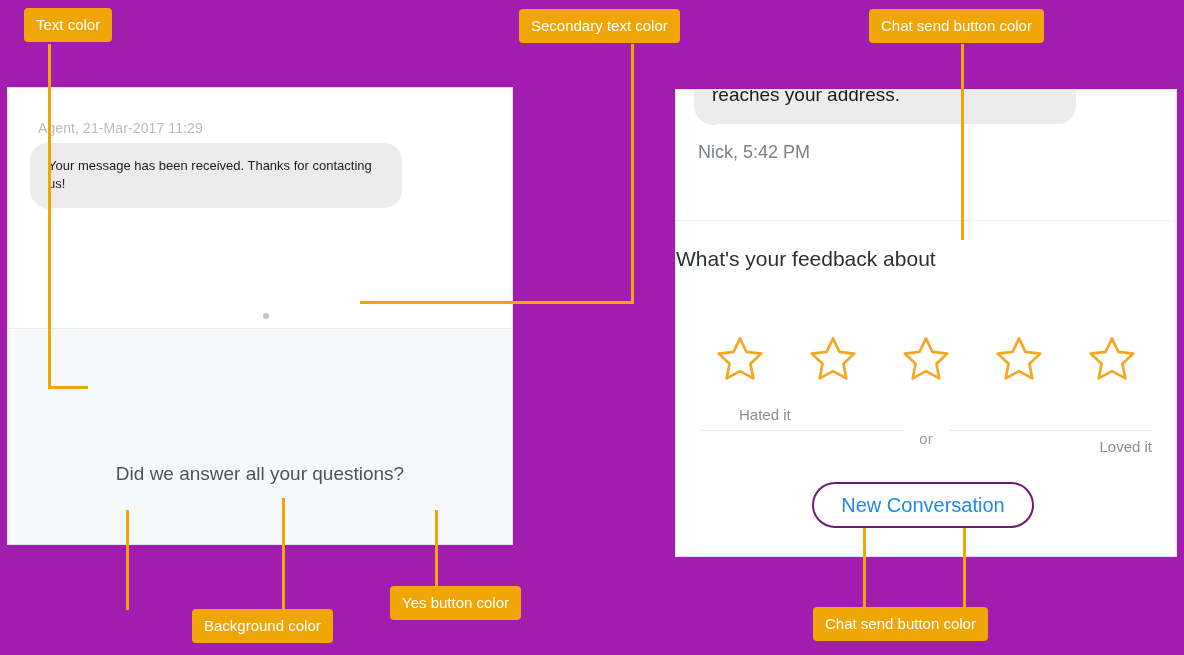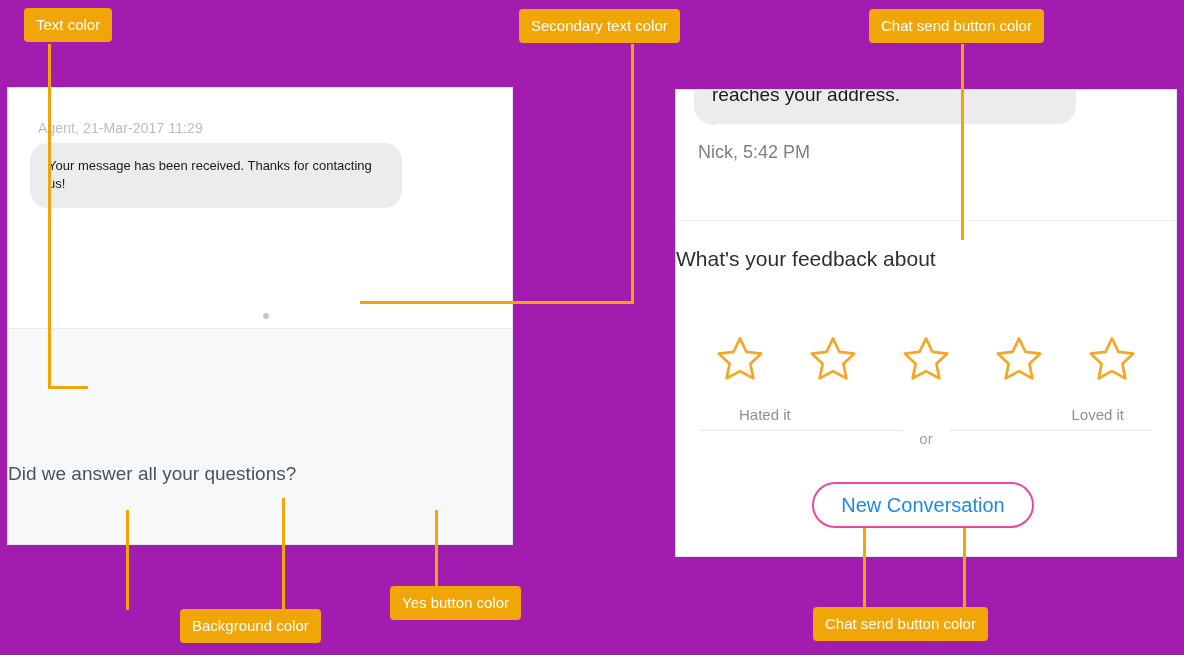--- a/index.html
+++ b/index.html
@@ -61,21 +61,21 @@
     border-radius:50%;background:#c3c7cb;
   }
   .divider{
     position:absolute;left:0;top:240px;width:504px;height:1px;background:#e9ebee;
   }
   #left-footer{
     position:absolute;left:0;top:241px;width:504px;height:215px;
     background:#f7f8fa;
   }
   .question{
-    position:absolute;left:0;top:134px;width:504px;text-align:left;
+    position:absolute;left:0;top:134px;width:504px;text-align:center;
     font-size:19px;color:#4c5359;
   }
 
   
   #right-widget{
     position:absolute;left:676px;top:90px;width:500px;height:466px;
     background:#ffffff;
     box-shadow:0 0 0 1px #e3e6ea;
     z-index:10;overflow:hidden;
   }
@@ -104,31 +104,31 @@
   #stars{
     position:absolute;left:0;top:243px;width:500px;
     display:flex;justify-content:center;gap:41px;
   }
   .star{display:block;}
   .star-labels{
     position:absolute;left:0;top:316px;width:500px;
     font-size:15px;color:#8a9097;
   }
   .star-labels .lbl-left{position:absolute;left:32px;margin-left:31px;}
-  .star-labels .lbl-right{position:absolute;right:52px;}
+  .star-labels .lbl-right{position:absolute;right:24px;margin-top:32px;}
   #or-row{
     position:absolute;left:24px;top:340px;width:452px;height:16px;
     display:flex;align-items:flex-start;gap:16px;
   }
   #or-row .rule{flex:1;height:1px;background:#e6e8eb;}
   #or-row .or-text{font-size:15px;color:#9ba0a6;}
   #btn-newconv{
     position:absolute;left:136px;top:392px;width:222px;height:46px;
     box-sizing:border-box;
-    border:2px solid #ec4899;border-radius:24px;background:transparent;
+    border:2px solid #701a75;border-radius:24px;background:transparent;
     color:#1E88E5;font-size:20px;
     display:flex;align-items:center;justify-content:center;cursor:pointer;
   }
 </style>
 </head>
 <body>
 
 <div id="stage">
 
   <div class="leader v" style="left:48px;top:44px;width:3px;height:345px;"></div>
@@ -148,21 +148,21 @@
   <div class="leader v" style="left:863px;top:528px;width:3px;height:80px;"></div>
   <div class="leader v" style="left:963px;top:528px;width:3px;height:80px;"></div>
 
   <div class="badge" style="left:24px;top:8px;">Text color</div>
 
   <div class="badge" style="left:519px;top:9px;text-align:right;">Secondary text color</div>
 
   <div class="badge" style="left:869px;top:9px;">Chat send button color</div>
 
 
-  <div class="badge" style="left:180px;top:609px;">Background color</div>
+  <div class="badge" style="left:192px;top:609px;">Background color</div>
 
   <div class="badge" style="left:390px;top:586px;">Yes button color</div>
 
   <div class="badge" style="left:813px;top:607px;">Chat send button color</div>
 
   <div id="left-widget">
 
     <div id="left-scroll">
       <div class="msg-meta">Agent, 21-Mar-2017 11:29</div>
       <div class="bubble">Your message has been received. Thanks for contacting us!</div>

